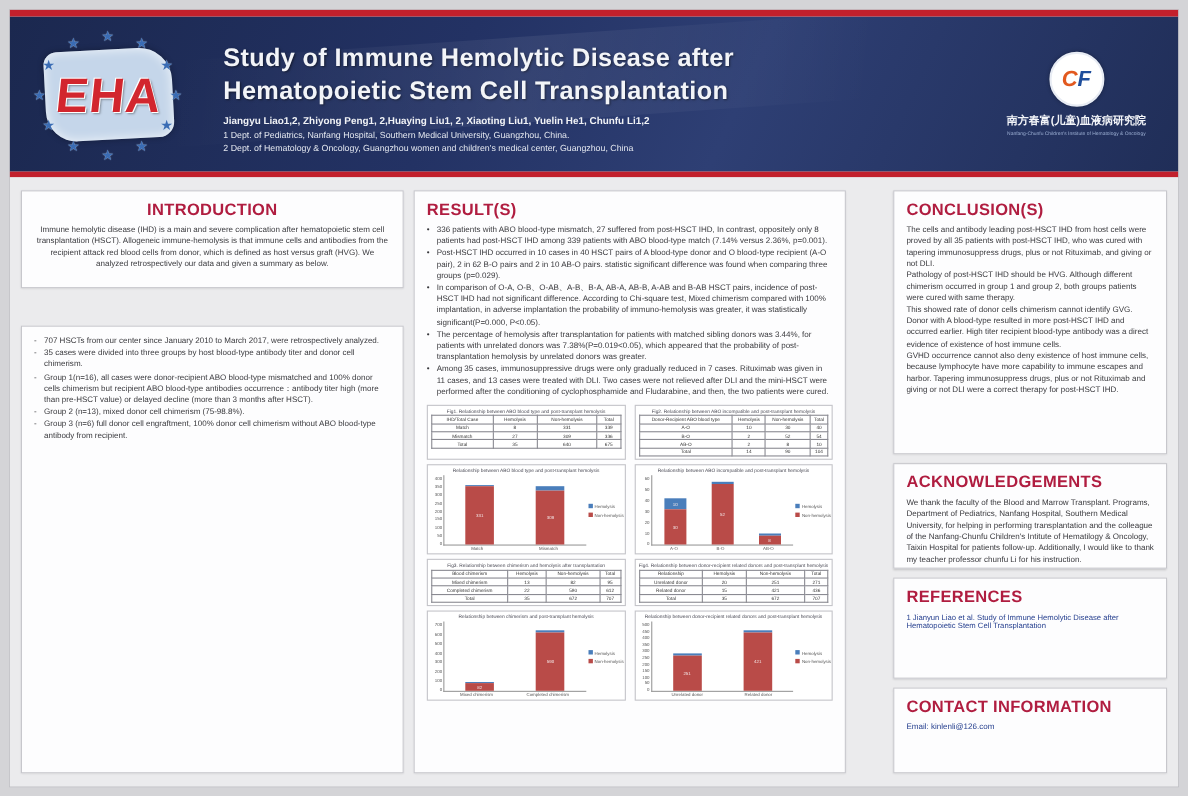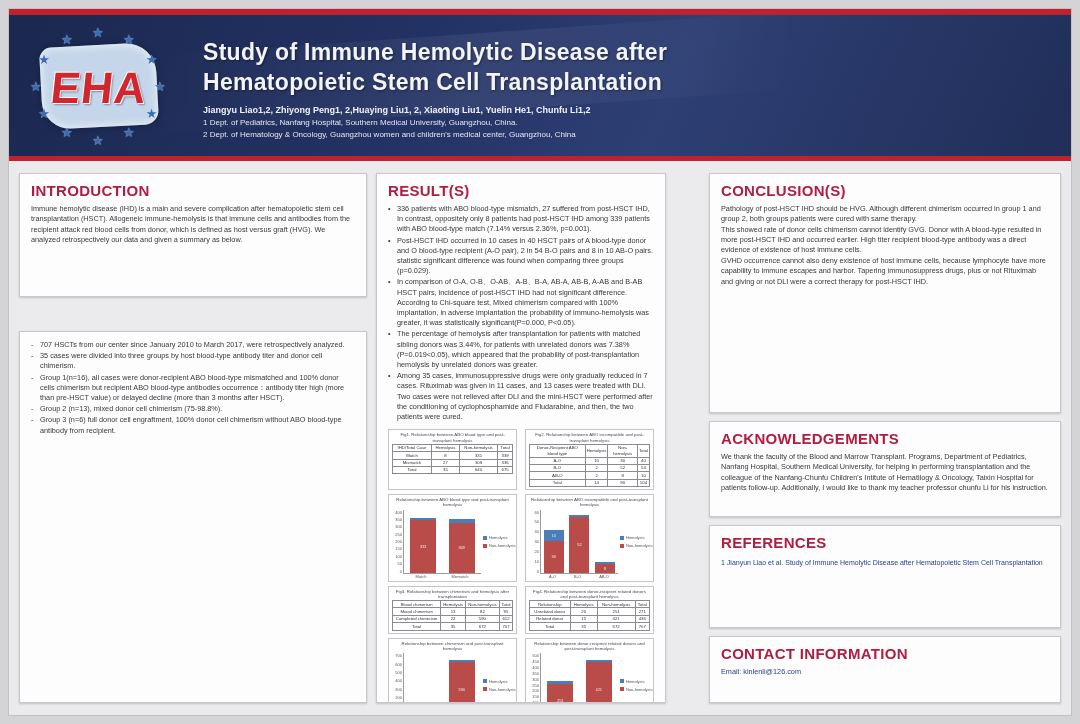--- a/index.html
+++ b/index.html
@@ -33,40 +33,40 @@
     display:flex; align-items:center; justify-content:center; box-shadow:0 0 4px rgba(0,0,0,.3); }
   .inst-mono { font-size:20px; font-weight:bold; font-style:italic; }
   .inst-mono .c1 { color:#e2591f; }
   .inst-mono .c2 { color:#1f4e9c; }
   .inst-cn { font-size:10px; font-weight:bold; color:#f3f5f9; margin-top:6px; white-space:nowrap; }
   .inst-en { font-size:4.5px; color:#9db0d4; margin-top:2px; white-space:nowrap; }
 
   
   .cols { flex:1 1 auto; display:flex; gap:9px; padding:12px 10px; overflow:hidden; }
   .col-left  { width:348px; flex:0 0 auto; display:flex; flex-direction:column; gap:10px; }
-  .col-mid   { width:290px; flex:0 0 auto; display:flex; }
+  .col-mid   { width:393px; flex:0 0 auto; display:flex; }
   .col-right { flex:1 1 auto; display:flex; flex-direction:column; gap:8px;margin-left:34px; }
 
   .card { background:#fdfdfe; border:1px solid #c7c7cc; box-shadow:0 1px 2px rgba(0,0,0,.18);
     padding:8px 11px; overflow:hidden; }
   .sec-title { font-size:15px; font-weight:bold; color:#b01d40; letter-spacing:.3px; margin-bottom:5px; }
   .body-text { font-size:7.3px; line-height:1.42; color:#38383c; }
   ul.plist { list-style:none; }
   ul.plist li { display:flex; font-size:7.3px; line-height:1.4; color:#38383c; margin-bottom:1px; }
   ul.plist li .mk { width:9px; flex:0 0 auto; text-align:left; }
   ul.plist li .tx { flex:1 1 auto; }
 
-  .card-intro { height:124px; }
+  .card-intro { height:89px;text-align:center; }
   .card-obj { height:114px; }
   .card-method { flex:1 1 auto; margin-top:24px; }
   .card-method .sec-title { margin-bottom:14px; }
   .card-results { flex:1 1 auto; display:flex; flex-direction:column; }
   .card-concl { height:240px; }
   .card-ack { height:96px; }
-  .card-ref { height:103px; }
+  .card-ref { height:92px; }
   .card-contact { flex:1 1 auto; }
   .ref-text { font-size:7px; color:#27408f; margin-top:8px; }
   .contact-line { font-size:7.3px; color:#27408f; line-height:1.45; }
 
   
   .fig-grid { display:grid; grid-template-columns:1fr 1fr; column-gap:8px; row-gap:4px; margin-top:6px; }
   .fig-box { background:#fff; border:1px solid #c4c4c9; padding:2px 3px; }
   .fig-caption { font-size:4.4px; color:#4a4a55; text-align:center; margin-bottom:1px; line-height:1.2; }
   table.mini { width:100%; border-collapse:collapse; }
   table.mini th, table.mini td { border:0.5px solid #8a8a92; font-size:4.3px; font-weight:normal;
@@ -113,20 +113,29 @@
           </div>
         <div class="eha-text">EHA</div>
       </div>
       <div class="head-center">
         <div class="title-line">Study of Immune Hemolytic Disease after</div>
         <div class="title-line">Hematopoietic Stem Cell Transplantation</div>
         <div class="authors">Jiangyu Liao1,2,  Zhiyong Peng1, 2,Huaying Liu1, 2, Xiaoting Liu1, Yuelin He1, Chunfu  Li1,2</div>
         <div class="affil">1 Dept. of Pediatrics, Nanfang Hospital, Southern Medical University, Guangzhou, China.</div>
         <div class="affil">2 Dept. of Hematology &amp; Oncology, Guangzhou women and children's medical center, Guangzhou, China</div>
       </div>
+      <div class="inst-logo">
+        <div class="inst-circle">
+          <div class="inst-mono">
+            <span class="c1">C</span><span class="c2">F</span>
+          </div>
+        </div>
+        <div class="inst-cn">南方春富(儿童)血液病研究院</div>
+        <div class="inst-en">Nanfang-Chunfu Children's Institute of Hematology &amp; Oncology</div>
+      </div>
     </div>
 
     <div class="cols">
 
       <div class="col-left">
         <div class="card card-intro">
           <div class="sec-title">INTRODUCTION</div>
           <div class="body-text">Immune hemolytic disease (IHD) is a main and severe complication after hematopoietic stem cell transplantation (HSCT). Allogeneic immune-hemolysis is that immune cells and antibodies from the recipient attack red blood cells from donor, which is defined as host versus graft (HVG). We analyzed retrospectively our data and given a summary as below.</div>
         </div>
         <div class="card card-method">
@@ -158,21 +167,21 @@
       <div class="col-mid">
         <div class="card card-results">
           <div class="sec-title">RESULT(S)</div>
           <ul class="plist">
               <li>
                 <span class="mk">•</span>
                 <span class="tx">336 patients with ABO blood-type mismatch, 27 suffered from post-HSCT IHD, In contrast, oppositely only 8 patients had post-HSCT IHD among 339 patients with ABO blood-type match (7.14% versus 2.36%, p=0.001).</span>
               </li>
               <li>
                 <span class="mk">•</span>
-                <span class="tx">Post-HSCT IHD occurred in 10 cases in 40 HSCT pairs of A blood-type donor and O blood-type recipient (A-O pair), 2 in 54 B-O pairs and 8 in 10 AB-O pairs. statistic significant difference was found when comparing three groups (p=0.029).</span>
+                <span class="tx">Post-HSCT IHD occurred in 10 cases in 40 HSCT pairs of A blood-type donor and O blood-type recipient (A-O pair), 2 in 62 B-O pairs and 2 in 10 AB-O pairs. statistic significant difference was found when comparing three groups (p=0.029).</span>
               </li>
               <li>
                 <span class="mk">•</span>
                 <span class="tx">In comparison of O-A, O-B、O-AB、A-B、B-A, AB-A, AB-B, A-AB and B-AB HSCT pairs, incidence of post-HSCT IHD had not significant difference. According to Chi-square test, Mixed chimerism compared with 100% implantation, in adverse implantation the probability of immuno-hemolysis was greater, it was statistically significant(P=0.000, P&lt;0.05).</span>
               </li>
               <li>
                 <span class="mk">•</span>
                 <span class="tx">The percentage of hemolysis after transplantation for patients with matched sibling donors was 3.44%, for patients with unrelated donors was 7.38%(P=0.019&lt;0.05), which appeared that the probability of post-transplantation hemolysis by unrelated donors was greater.</span>
               </li>
               <li>
@@ -504,20 +513,21 @@
                 </div>
               </div>
           </div>
         </div>
       </div>
 
       <div class="col-right">
         <div class="card card-concl">
           <div class="sec-title">CONCLUSION(S)</div>
           <div>
+              <div class="body-text">The cells and antibody leading post-HSCT IHD from host cells were proved by all 35 patients with post-HSCT IHD, who was cured with tapering immunosuppress drugs, plus or not Rituximab, and giving or not DLI.</div>
               <div class="body-text">Pathology of post-HSCT IHD should be HVG. Although different chimerism occurred in group 1 and group 2, both groups patients were cured with same therapy.</div>
               <div class="body-text">This showed rate of donor cells chimerism cannot identify GVG. Donor with A blood-type resulted in more post-HSCT IHD and occurred earlier. High titer recipient blood-type antibody was a direct evidence of existence of host immune cells.</div>
               <div class="body-text">GVHD occurrence cannot also deny existence of host immune cells, because lymphocyte have more capability to immune escapes and harbor. Tapering immunosuppress drugs, plus or not Rituximab and giving or not DLI were a correct therapy for post-HSCT IHD.</div>
             </div>
         </div>
         <div class="card card-ack">
           <div class="sec-title">ACKNOWLEDGEMENTS</div>
           <div class="body-text">We thank the faculty of the Blood and Marrow Transplant. Programs, Department of Pediatrics, Nanfang Hospital, Southern Medical University, for helping in performing transplantation and the colleague of the Nanfang-Chunfu Children's Intitute of Hematilogy &amp; Oncology, Taixin Hospital for patients follow-up. Additionally, I would like to thank my teacher professor chunfu Li for his instruction.</div>
         </div>
         <div class="card card-ref">

